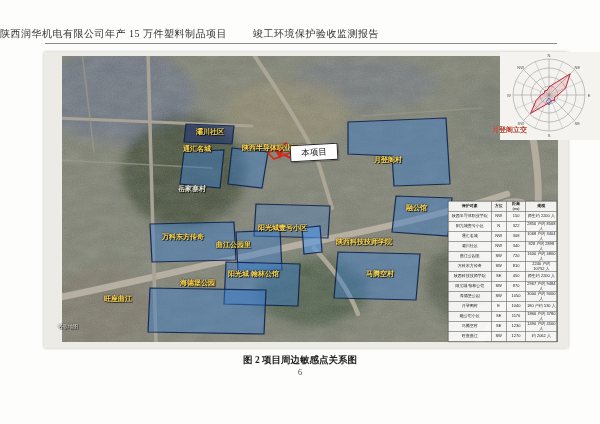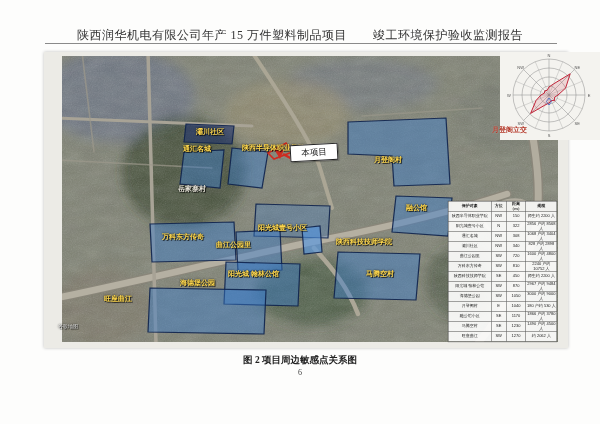--- a/index.html
+++ b/index.html
@@ -1,20 +1,20 @@
 <!DOCTYPE html>
 <html><head>
 <meta charset="utf-8">
 <style>
   html,body{margin:0;padding:0;}
   body{width:600px;height:424px;background:#fdfdfc;position:relative;overflow:hidden;
        font-family:"Liberation Serif", serif;}
   
-  .hdr{position:absolute;top:27px;left:0;width:600px;text-align:center;
-       font-size:12px;color:#333;letter-spacing:.5px;}
+  .hdr{position:absolute;top:27px;left:0;width:600px;text-align:left;
+       font-size:10px;color:#333;letter-spacing:.5px;}
   .hdr .gap{display:inline-block;width:26px;}
   .hdr-rule{position:absolute;top:43px;left:45px;width:512px;border-top:1.2px solid #8a8a8a;}
   
   .photo{position:absolute;left:44px;top:52px;width:524px;height:296px;
          background:#ecebe6;box-shadow:0 0 3px rgba(0,0,0,.25);overflow:visible;}
   .sat{position:absolute;left:18px;top:4px;width:496px;height:286px;background:#7c7f70;}
   .whitecorner{position:absolute;left:456px;top:0;width:110px;height:88px;background:#f4f3ef;}
   
   .map-label{position:absolute;font-family:"Liberation Sans",sans-serif;font-weight:bold;
              font-size:7px;color:#ffd84d;white-space:nowrap;line-height:1.1;

